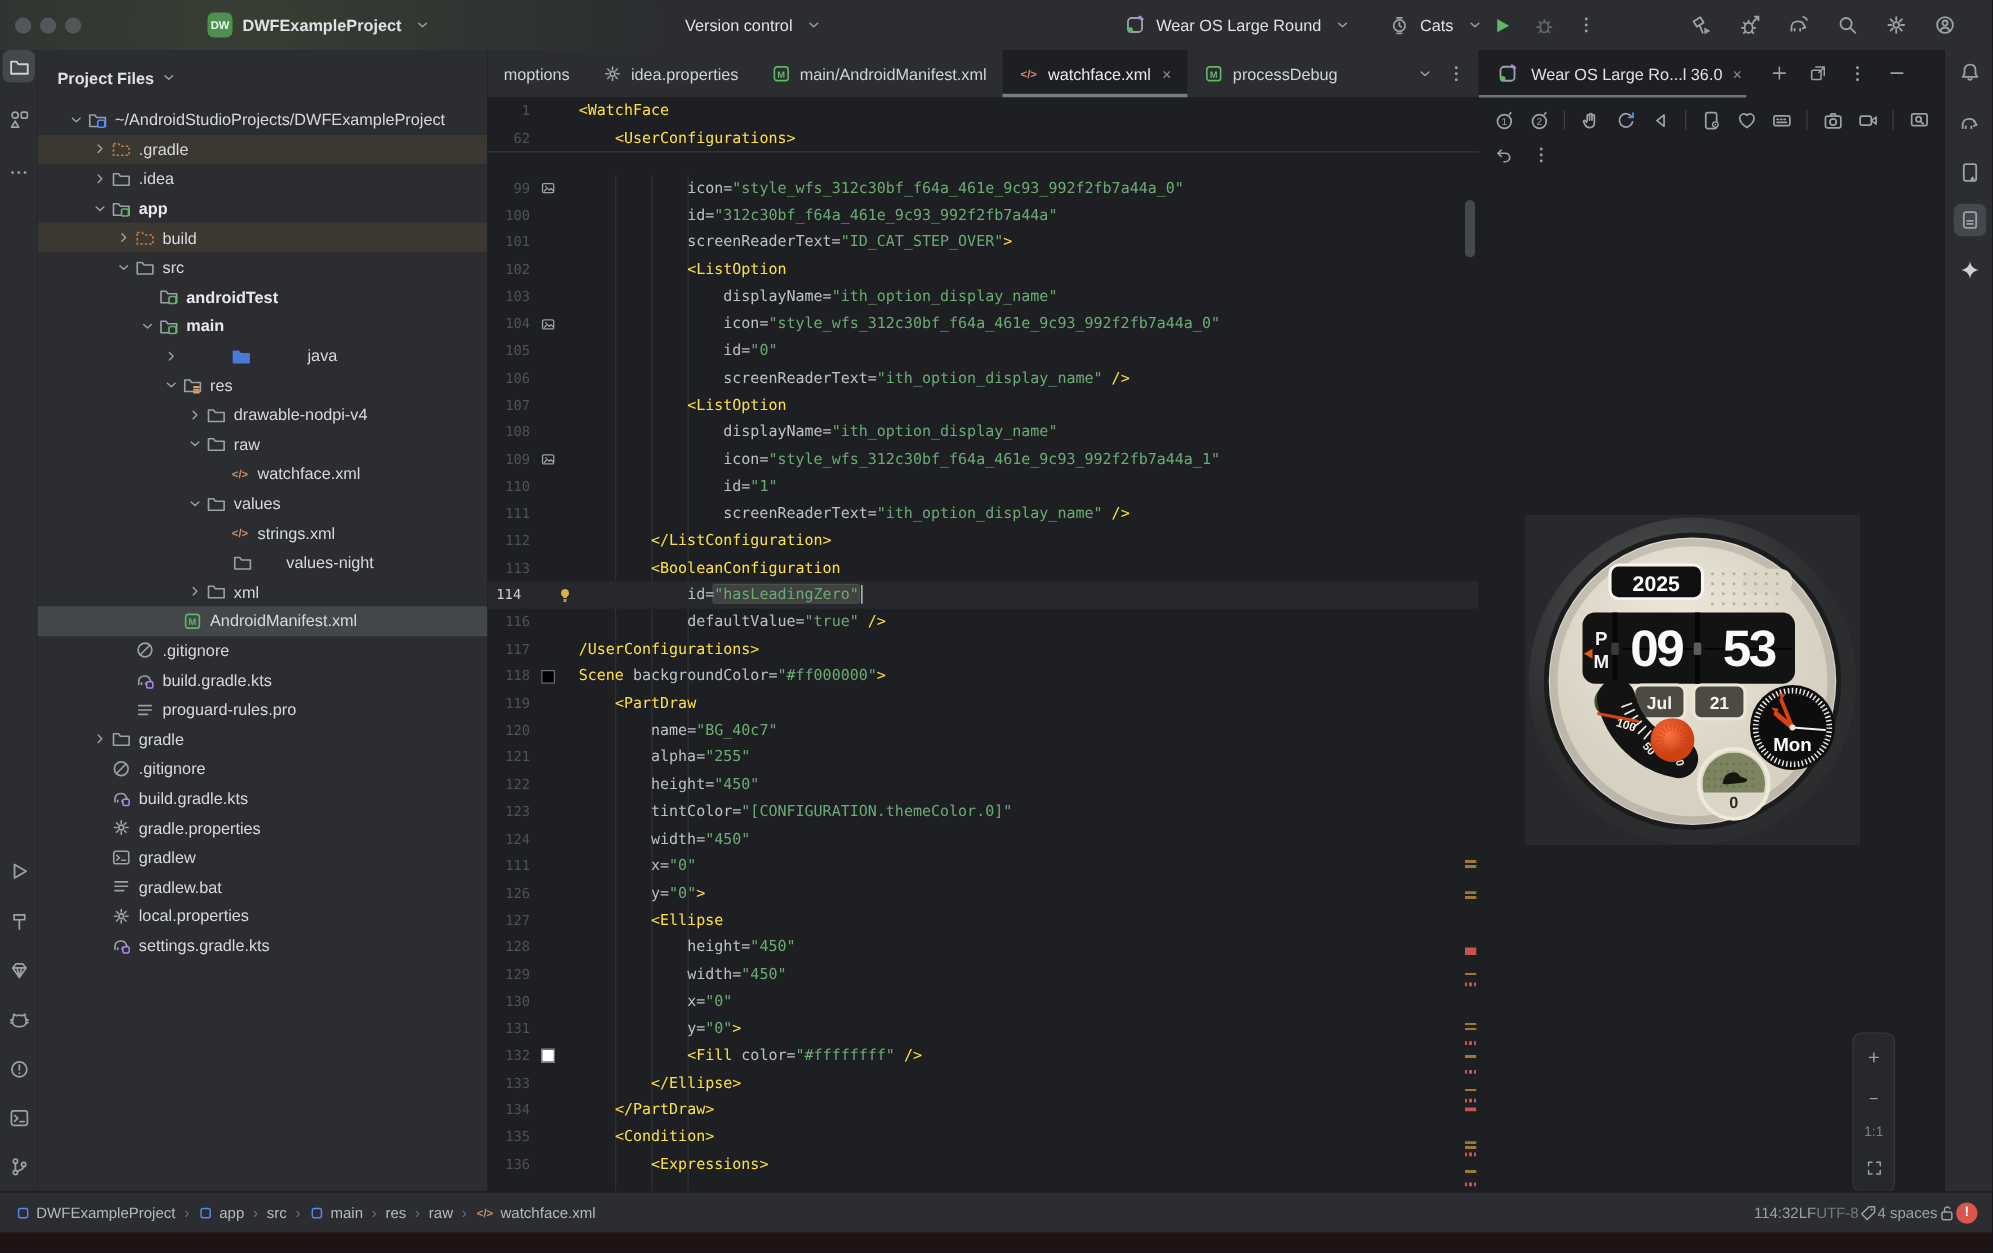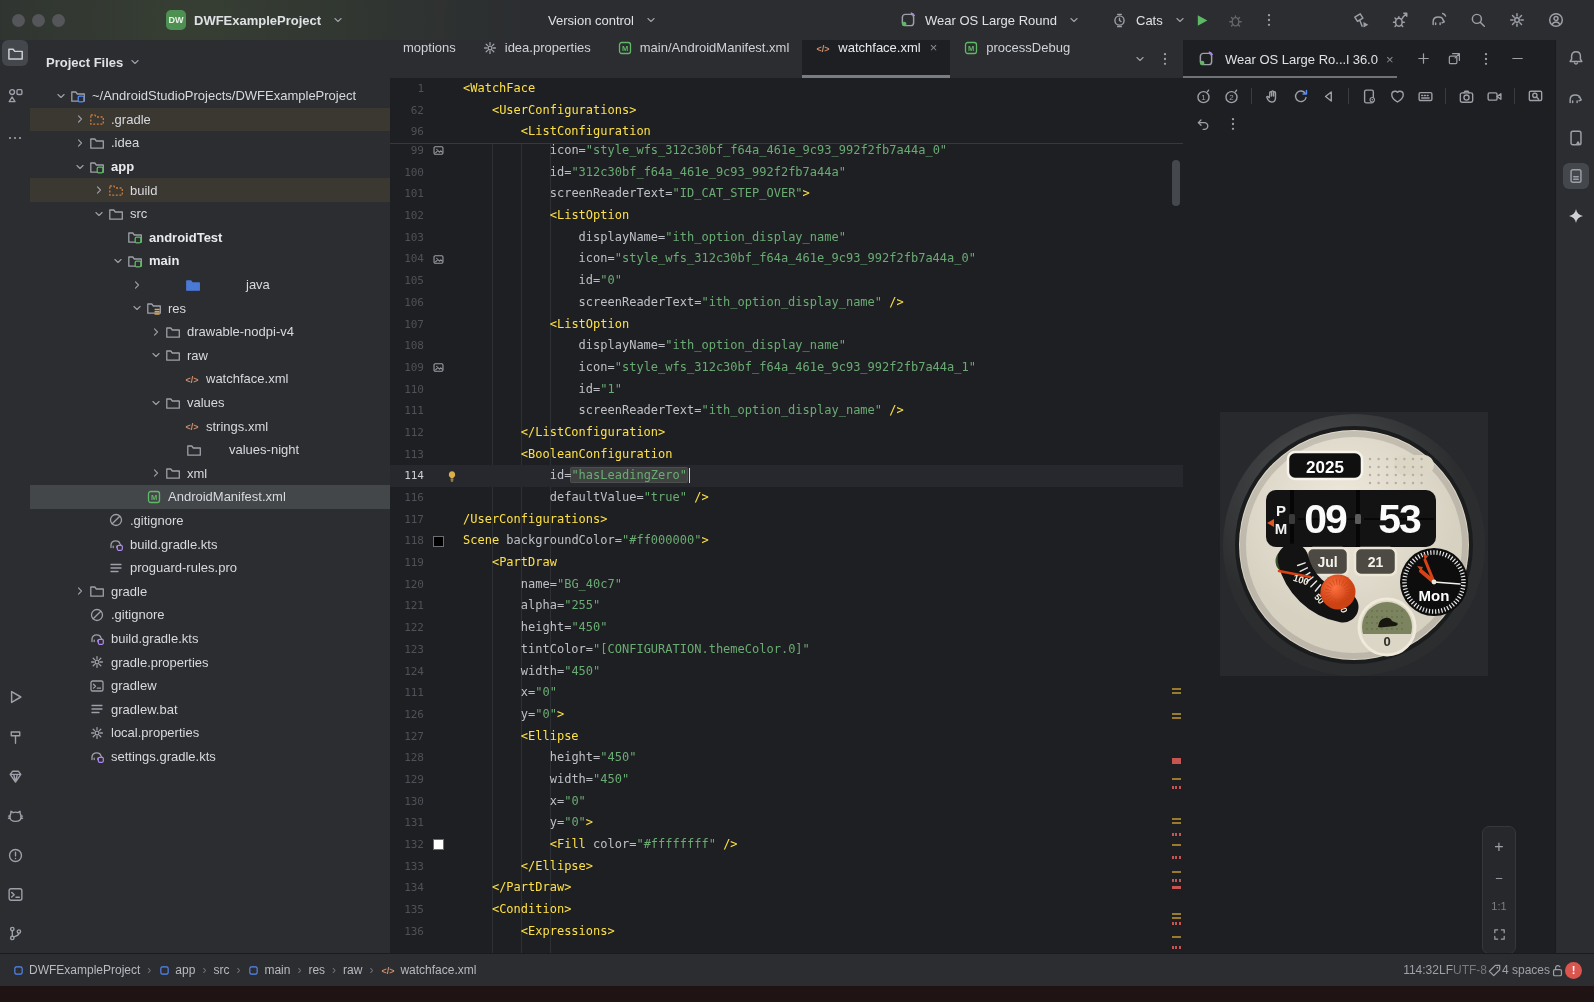--- a/index.html
+++ b/index.html
@@ -30,33 +30,33 @@
   #tree{position:absolute;left:0;top:44px;width:100%;}
   .trow{position:relative;height:23.6px;display:flex;align-items:center;white-space:nowrap;font-size:13px;color:#d7d9de;}
   .trow.sel{background:#44474a;}
   .trow.brown{background:rgba(160,120,60,0.14);}
   .trow .chev{width:17px;height:16px;display:flex;align-items:center;justify-content:center;flex:none;}
   .trow .ticn{width:18px;height:16px;display:flex;align-items:center;justify-content:center;flex:none;margin-right:5px;}
   .trow.bold{font-weight:700;color:#e8eaee;}
   
   #editorcol{left:390px;top:40px;width:793px;height:913px;background:#1e1f22;}
   #tabbar{position:absolute;left:0;top:0;width:100%;height:38px;background:#2b2d30;border-bottom:1px solid #1a1b1e;display:flex;}
-  .etab{position:relative;height:38px;display:flex;gap:7px;padding:0 13px;font-size:13px;
+  .etab{position:relative;height:38px;display:flex;align-items:center;gap:7px;padding:0 13px;font-size:13px;
     color:#cfd2d8;flex:none;}
   .etab.active{background:#1e1f22;color:#e8eaee;}
   .etab.active:after{content:"";position:absolute;left:0;right:0;bottom:0;height:3px;background:#787d85;}
   .etab .tclose{color:#8a8d93;font-size:13px;margin-left:2px;}
   #taboverflow{margin-left:auto;display:flex;align-items:center;gap:10px;padding-right:10px;}
   #sticky{position:absolute;left:0;top:38px;width:100%;background:#1e1f22;border-bottom:1px solid #37393d;z-index:3;}
   #codelines{position:absolute;left:0;top:100px;width:100%;}
   .cl{position:relative;height:21.7px;white-space:pre;font-family:"DejaVu Sans Mono",monospace;
       font-size:12px;line-height:21.7px;color:#bcbec4;}
   .cl.cur{background:#26282d;}
   .ln{position:absolute;left:0;width:34px;text-align:right;color:#4e5157;font-size:11px;}
-  .cl.cur .ln{color:#ccced4;}
+  .cl.cur .ln{color:#ccced4;text-align:center;}
   .gi{position:absolute;left:38px;top:0;width:20px;height:21.7px;display:flex;align-items:center;justify-content:center;}
   .ct{position:absolute;left:73px;top:0;}
   .t{color:#fde047;} .at{color:#bdc0c6;} .s{color:#6aab73;}
   .selw{background:rgba(115,120,105,.33);box-shadow:0 0 0 1px rgba(150,155,135,.35);border-radius:1px;}
   .caret{position:absolute;top:3px;width:1.5px;height:15px;background:#d6d8dd;}
   .guide{position:absolute;top:100px;bottom:0;width:1px;background:#2d3034;}
   .colorchip{width:9px;height:9px;display:inline-block;border:1px solid #6b6e73;}
   #inspectcheck{position:absolute;right:12px;top:48px;}
   #scrollthumb{position:absolute;right:3px;top:120px;width:8px;height:46px;border-radius:4px;background:#45484c;}
   .smark{position:absolute;right:2px;width:9px;}
@@ -674,21 +674,20 @@
             </svg>
           </span>
         </div>
       </div>
     <div class="guide" style="left:102px"></div>
     <div class="guide" style="left:131px"></div>
     <div class="guide" style="left:160px"></div>
     <div id="sticky">
         <div class="cl"><span class="ln">1</span><span class="ct"><span class="t">&lt;WatchFace</span></span></div>
         <div class="cl"><span class="ln">62</span><span class="ct">    <span class="t">&lt;UserConfigurations</span><span class="t">&gt;</span></span></div>
-        <div class="cl"><span class="ln">96</span><span class="ct">        <span class="t">&lt;ListConfiguration</span></span></div>
       </div>
     <div id="codelines">
         <div class="cl"><span class="ln">99</span><span class="gi"><svg width="13" height="13" viewBox="0 0 16 16">
               <rect x="2.5" y="3.5" width="11" height="9" rx="1.5" fill="none" stroke="#9da0a8" stroke-width="1.3" stroke-linecap="round" stroke-linejoin="round"></rect>
               <circle cx="6" cy="6.6" r=".9" fill="#9da0a8"></circle>
               <path d="M4.4 10.8l2.8-2.8 2 2 1.6-1.6 1.7 1.7" fill="none" stroke="#9da0a8" stroke-width="1.3" stroke-linecap="round" stroke-linejoin="round"></path>
             </svg></span><span class="ct">            <span class="at">icon</span>=<span class="s">"style_wfs_312c30bf_f64a_461e_9c93_992f2fb7a44a_0"</span></span></div>
         <div class="cl"><span class="ln">100</span><span class="ct">            <span class="at">id</span>=<span class="s">"312c30bf_f64a_461e_9c93_992f2fb7a44a"</span></span></div>
         <div class="cl"><span class="ln">101</span><span class="ct">            <span class="at">screenReaderText</span>=<span class="s">"ID_CAT_STEP_OVER"</span><span class="t">&gt;</span></span></div>
         <div class="cl"><span class="ln">102</span><span class="ct">            <span class="t">&lt;ListOption</span></span></div>

